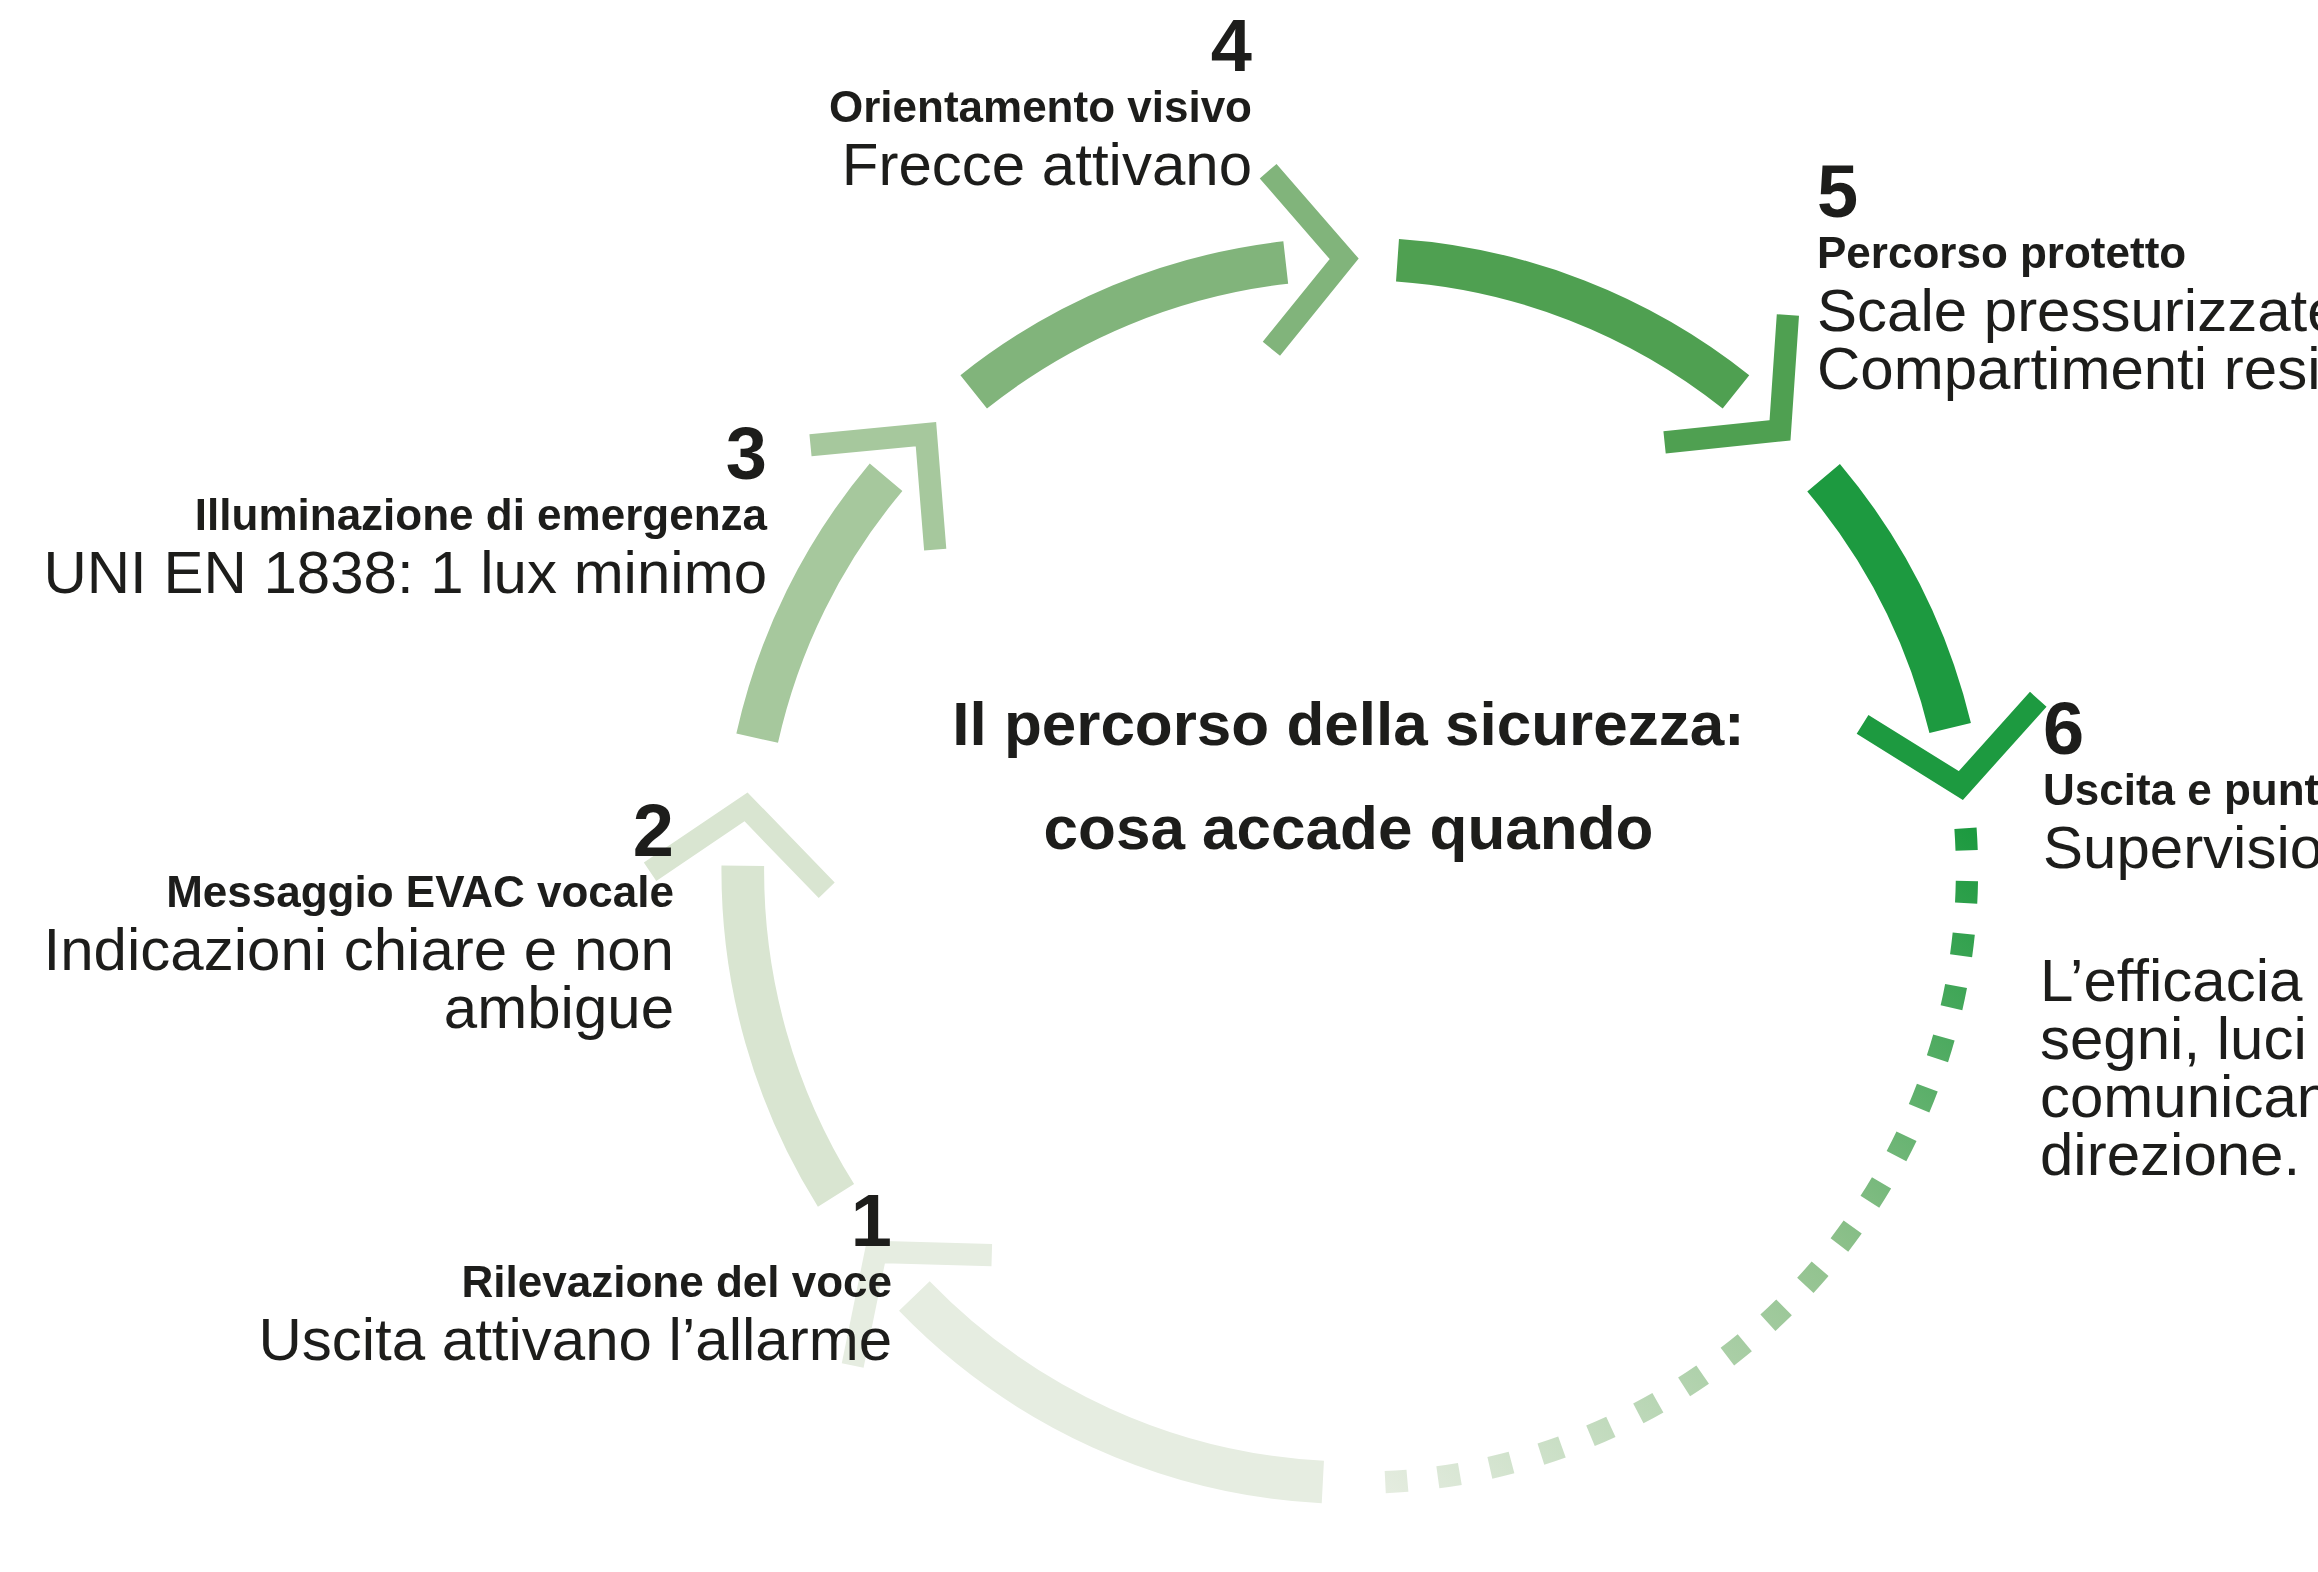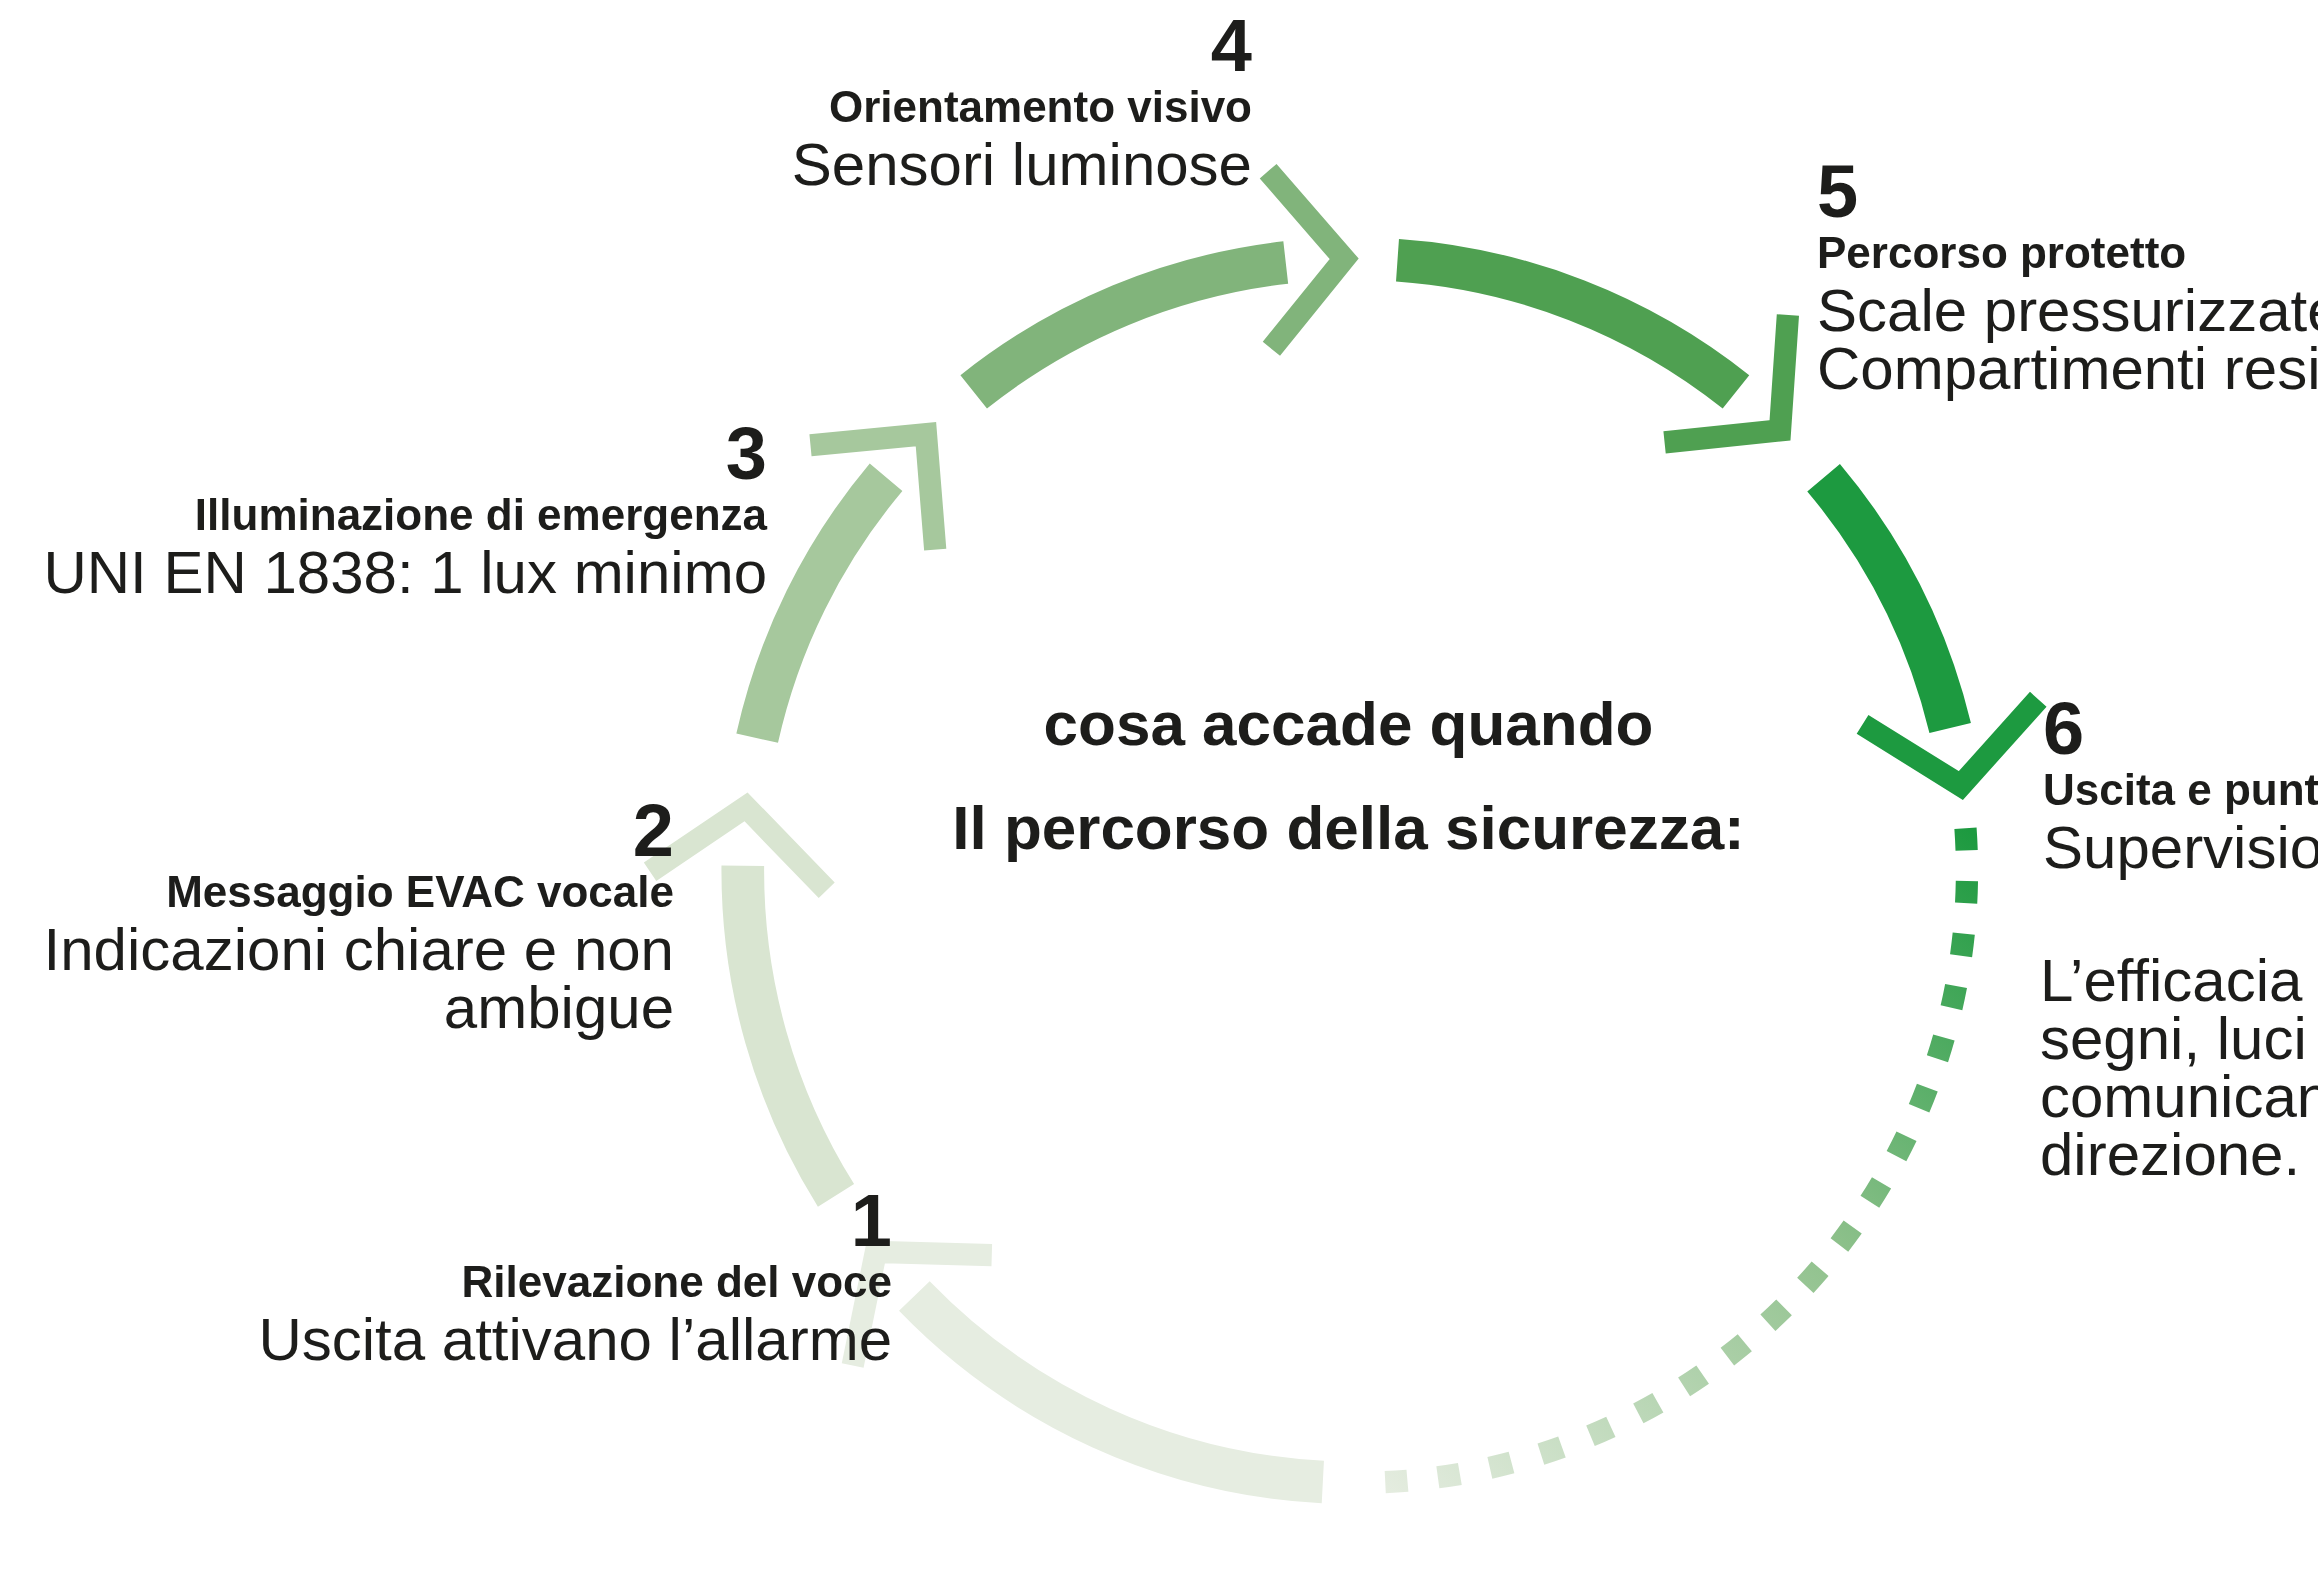--- a/index.html
+++ b/index.html
@@ -94,22 +94,22 @@
 
     <path d="M 2139 2707 L 1889 2700 L 1839 2945" fill="none" stroke-width="48" stroke-linejoin="miter" stroke="#e6ede1"></path>
     <path d="M 1783 1920 L 1609 1740 L 1402 1880" fill="none" stroke-width="48" stroke-linejoin="miter" stroke="#d9e5d1"></path>
     <path d="M 2017 1185 L 1997 936 L 1748 960" fill="none" stroke-width="48" stroke-linejoin="miter" stroke="#a6c89d"></path>
     <path d="M 2742 752 L 2899 558 L 2735 369" fill="none" stroke-width="48" stroke-linejoin="miter" stroke="#81b47b"></path>
     <path d="M 3590 954 L 3839 928 L 3856 679" fill="none" stroke-width="48" stroke-linejoin="miter" stroke="#4fa051"></path>
     <path d="M 4017 1562 L 4229 1694 L 4396 1508" fill="none" stroke-width="48" stroke-linejoin="miter" stroke="#1d9a40"></path>
   </svg>
 
   <div class="center-title">
+    <div>Il percorso della sicurezza:</div>
     <div>cosa accade quando</div>
-    <div>Il percorso della sicurezza:</div>
   </div>
 
   <div class="step right" style="right:1890px; top:1189px;">
     <div class="num">1</div>
     <div class="title">Rilevazione del voce</div>
     <div class="line">Uscita attivano l’allarme</div>
   </div>
 
   <div class="step right" style="right:2108px; top:799px;">
     <div class="num">2</div>
@@ -120,21 +120,21 @@
 
   <div class="step right" style="right:2015px; top:422px;">
     <div class="num">3</div>
     <div class="title">Illuminazione di emergenza</div>
     <div class="line">UNI EN 1838: 1 lux minimo</div>
   </div>
 
   <div class="step right" style="right:1530px; top:14px;">
     <div class="num">4</div>
     <div class="title">Orientamento visivo</div>
-    <div class="line">Sensori luminose</div>
+    <div class="line">Frecce attivano</div>
   </div>
 
   <div class="step left" style="left:1817px; top:160px;">
     <div class="num">5</div>
     <div class="title">Percorso protetto</div>
     <div class="line">Scale pressurizzate</div>
     <div class="line">Compartimenti resistenti</div>
   </div>
 
   <div class="step left" style="left:2043px; top:697px;">

